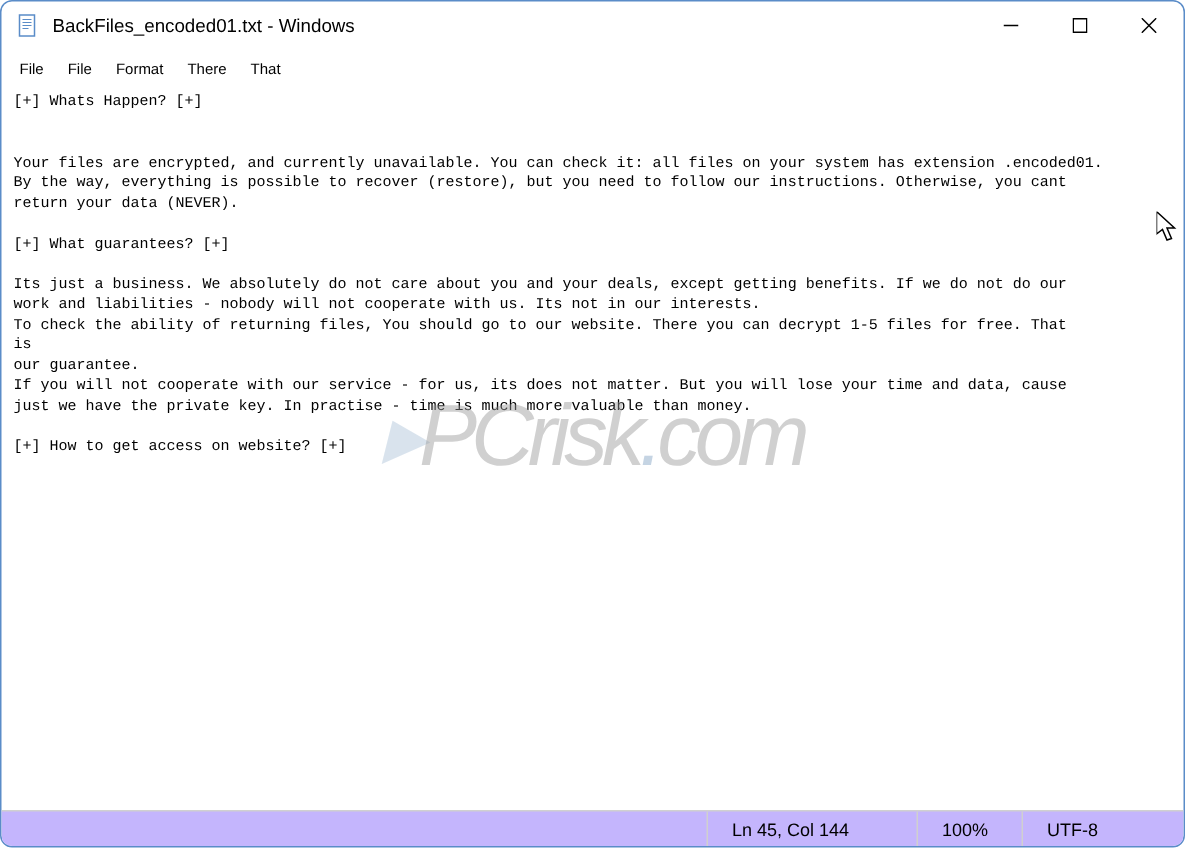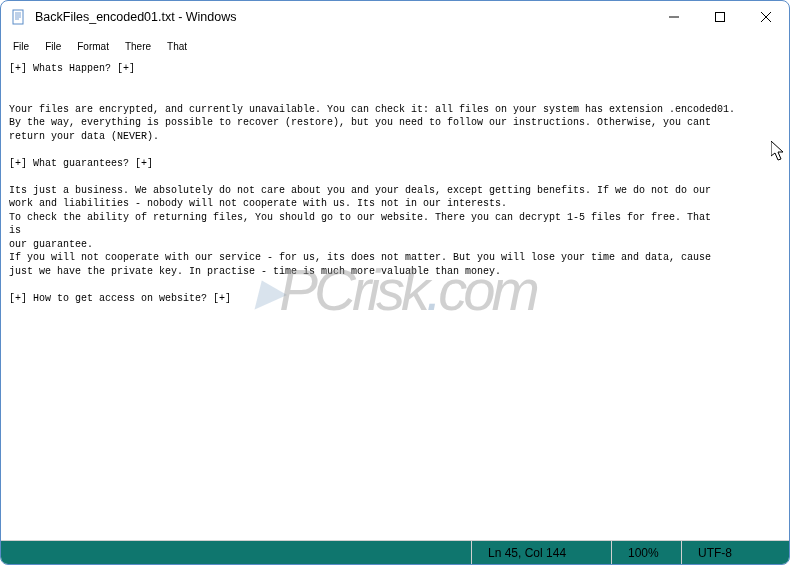--- a/index.html
+++ b/index.html
@@ -10,21 +10,21 @@
 .winbtns { display: flex; height: 32px; }
 .winbtn { width: 46px; display: flex; align-items: center; justify-content: center; cursor: pointer; }
 .winbtn svg { width: 10px; height: 10px; }
 .menubar { display: flex; gap: 0; padding: 4px 4px; border-bottom: 0; }
 .menuitem { font-size: 10px; padding: 4px 8px; cursor: pointer; }
 .textarea { font-family: Consolas, "Courier New", monospace; font-size: 10px; line-height: 1.35; padding: 2px 8px; white-space: pre-wrap; word-wrap: break-word; height: calc(565px - 32px - 28px - 24px); overflow-y: scroll; border-top: 0; color: #000; }
 .textarea::-webkit-scrollbar { width: 17px; }
 .textarea::-webkit-scrollbar-track { background: #f0f0f0; }
 .textarea::-webkit-scrollbar-thumb { background: #c0c0c0; }
 .textarea::-webkit-scrollbar-button { display: block; height: 17px; background: #f0f0f0; }
-.statusbar { display: flex; height: 24px; background: #0f766e; border-top: 1px solid #d0d0d0; font-size: 12px; color: #000; align-items: stretch; position: absolute; bottom: 0; left: 0; right: 0; }
+.statusbar { display: flex; height: 24px; background: #c4b5fd; border-top: 1px solid #d0d0d0; font-size: 12px; color: #000; align-items: stretch; position: absolute; bottom: 0; left: 0; right: 0; }
 .statuscell { border-left: 1px solid #d0d0d0; padding: 0 16px; display: flex; align-items: center; }
 .statuscell.first { border-left: 0; }
 .watermark { position: absolute; top: 50%; left: 50%; transform: translate(-50%, -40%); font-size: 58px; font-weight: 300; font-family: Arial, sans-serif; color: rgba(150,150,150,0.45); pointer-events: none; white-space: nowrap; letter-spacing: -4px; font-style: italic; }
 .watermark .dot { color: rgba(140,170,200,0.5); }
 .cursor { position: absolute; right: 2px; top: 140px; pointer-events: none; z-index: 10; }
 </style>
 </head>
 <body>
 
 <div class="titlebar">

